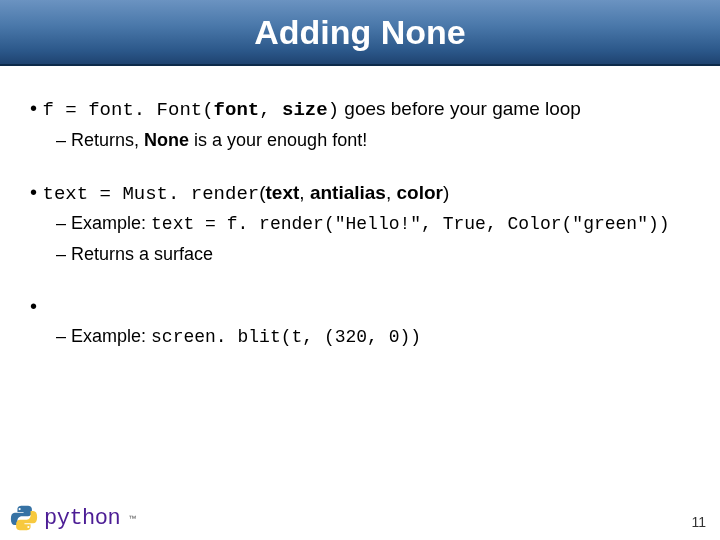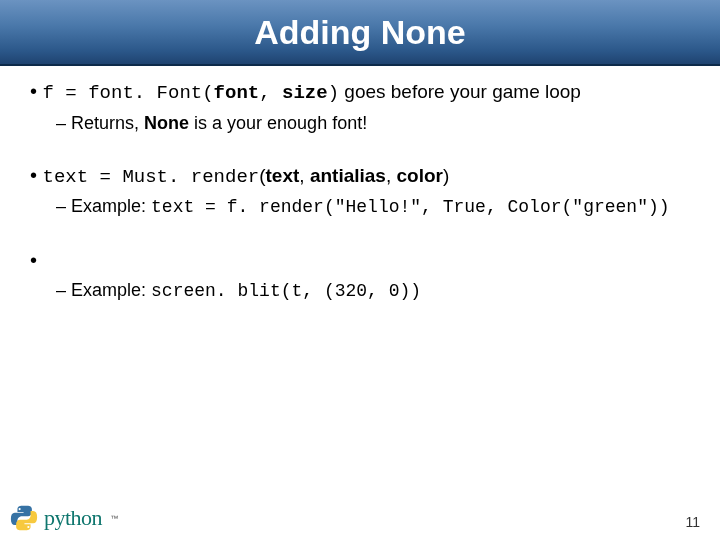--- a/index.html
+++ b/index.html
@@ -22,21 +22,21 @@
     justify-content: center;
   }
   .header h1 {
     margin: 0;
     color: #fff;
     font-size: 34px;
     font-weight: 700;
     font-family: Verdana, Arial, sans-serif;
   }
   .content {
-    padding: 12px 30px 0 30px;
+    padding: 29px 30px 0 30px;
     color: #000;
   }
   ul.main-list {
     list-style: none;
     padding: 0;
     margin: 0;
   }
   ul.main-list > li {
     margin-bottom: 26px;
     line-height: 1.35;
@@ -69,32 +69,32 @@
     position: absolute;
     bottom: 8px;
     left: 10px;
     display: flex;
     align-items: center;
     gap: 6px;
   }
   .pagenum {
     position: absolute;
     bottom: 10px;
-    right: 20px;
+    right: 14px;
     font-size: 14px;
     color: #333;
   }
   .snake {
     width: 28px;
     height: 28px;
   }
   .wordmark {
-    font-family: Liberation Serif, serif;
+    font-family: Liberation Mono, monospace;
     font-size: 22px;
-    color: #0f766e;
+    color: #4c1d95;
     letter-spacing: -0.5px;
   }
   .tm {
     font-size: 8px;
     color: #555;
     vertical-align: top;
     margin-left: 2px;
   }
 </style>
 </head>
@@ -119,20 +119,23 @@
     </li>
 
     <li>
       <span class="body-txt">
         <span class="code">text = Must. render</span><span>(</span><b>text</b><span>, </span><b>antialias</b><span>, </span><b>color</b><span>)</span>
       </span>
       <ul class="sub-list">
         <li>
           <span>Example: </span><span class="code">text = f. render("Hello!", True, Color("green"))</span>
         </li>
+        <li>
+          <span>Returns a surface</span>
+        </li>
       </ul>
     </li>
 
     <li>
       <ul class="sub-list">
         <li>
           <span>Example: </span><span class="code">screen. blit(t, (320, 0))</span>
         </li>
       </ul>
     </li>

